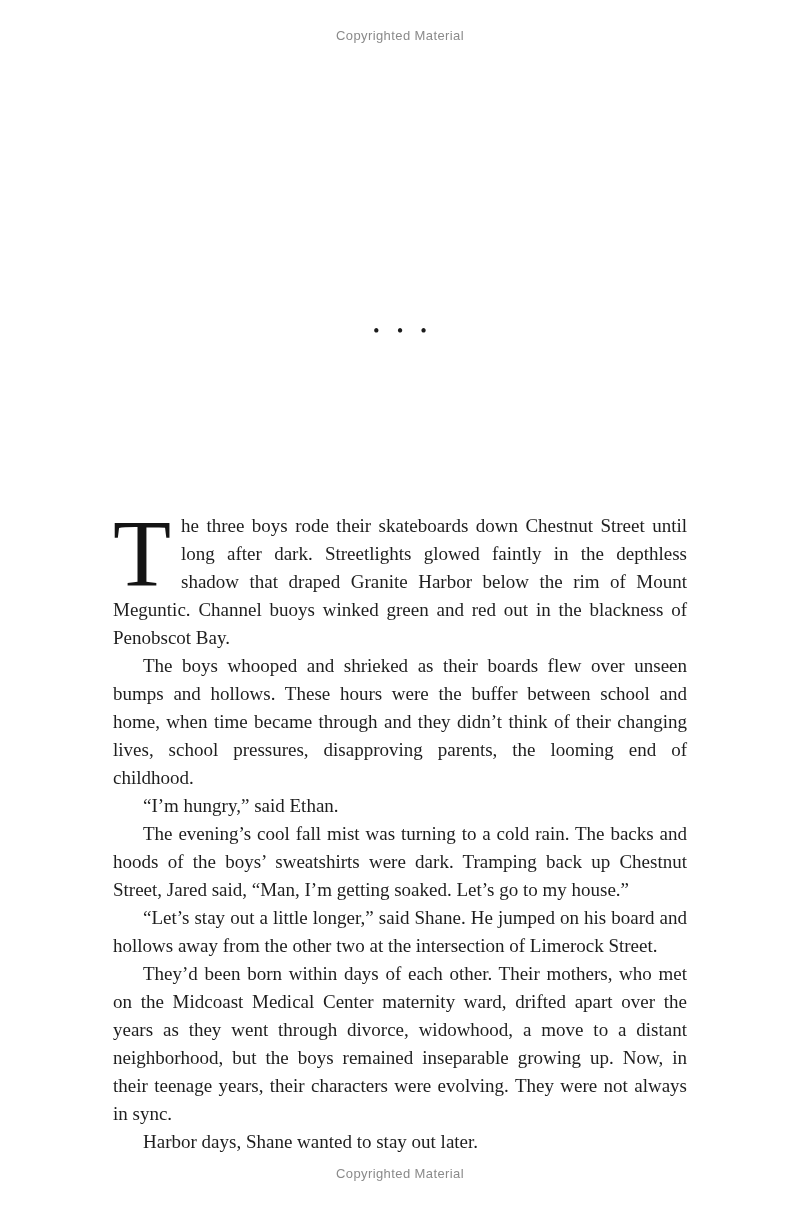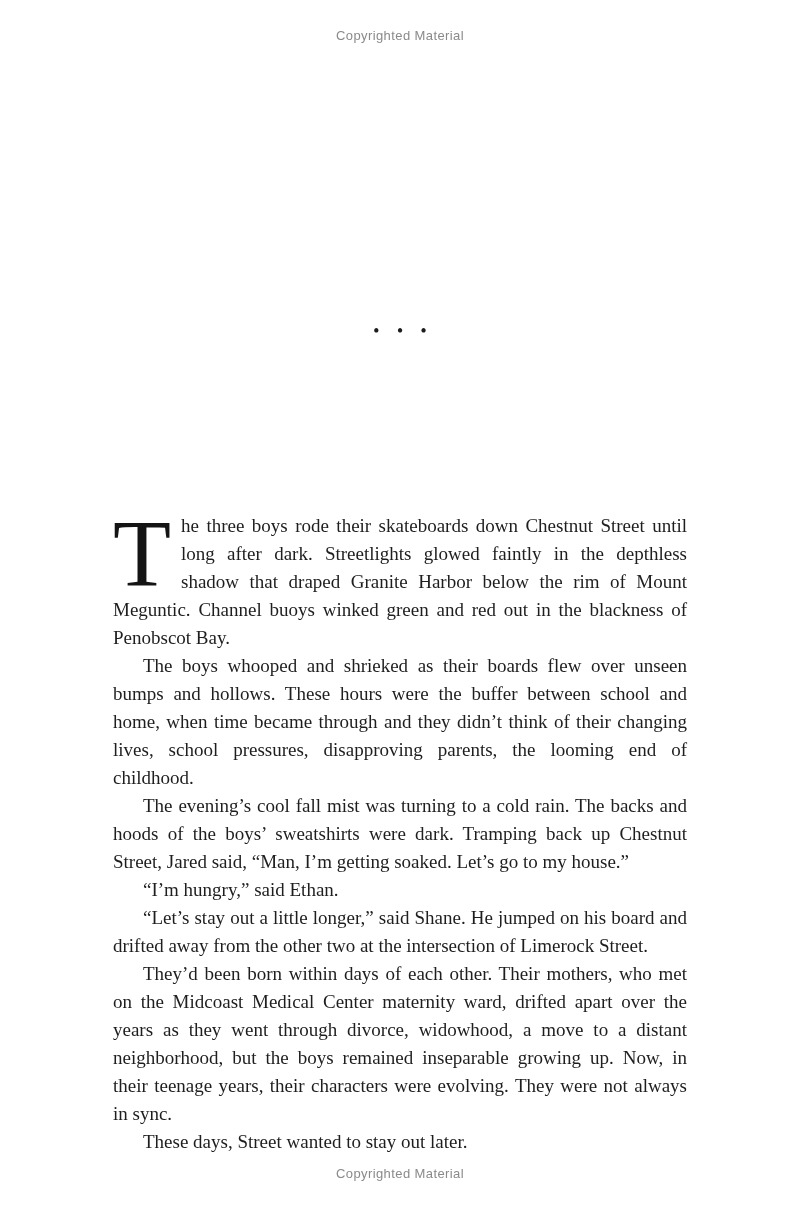--- a/index.html
+++ b/index.html
@@ -71,23 +71,23 @@
 
   <div class="notice top">Copyrighted Material</div>
 
   <div class="section-break">• • •</div>
 
   <div class="body-text">
 
     <p class="opening"><span class="drop-cap">T</span><span>he three boys rode their skateboards down Chestnut Street until long after dark. Streetlights glowed faintly in the depthless shadow that draped Granite Harbor below the rim of Mount Meguntic. Channel buoys winked green and red out in the blackness of Penobscot Bay.</span></p>
 
     <p class="indent">The boys whooped and shrieked as their boards flew over unseen bumps and hollows. These hours were the buffer between school and home, when time became through and they didn’t think of their changing lives, school pressures, disapproving parents, the looming end of childhood.</p>
+    <p class="indent">“I’m hungry,” said Ethan.</p>
     <p class="indent">The evening’s cool fall mist was turning to a cold rain. The backs and hoods of the boys’ sweatshirts were dark. Tramping back up Chestnut Street, Jared said, “Man, I’m getting soaked. Let’s go to my house.”</p>
-    <p class="indent">“I’m hungry,” said Ethan.</p>
-    <p class="indent">“Let’s stay out a little longer,” said Shane. He jumped on his board and drifted away from the other two at the intersection of Limerock Street.</p>
+    <p class="indent">“Let’s stay out a little longer,” said Shane. He jumped on his board and hollows away from the other two at the intersection of Limerock Street.</p>
     <p class="indent">They’d been born within days of each other. Their mothers, who met on the Midcoast Medical Center maternity ward, drifted apart over the years as they went through divorce, widowhood, a move to a distant neighborhood, but the boys remained inseparable growing up. Now, in their teenage years, their characters were evolving. They were not always in sync.</p>
-    <p class="indent">These days, Street wanted to stay out later.</p>
+    <p class="indent">Harbor days, Shane wanted to stay out later.</p>
 
   </div>
 
   <div class="notice bottom">Copyrighted Material</div>
 
 </div>
 
 </body></html>

